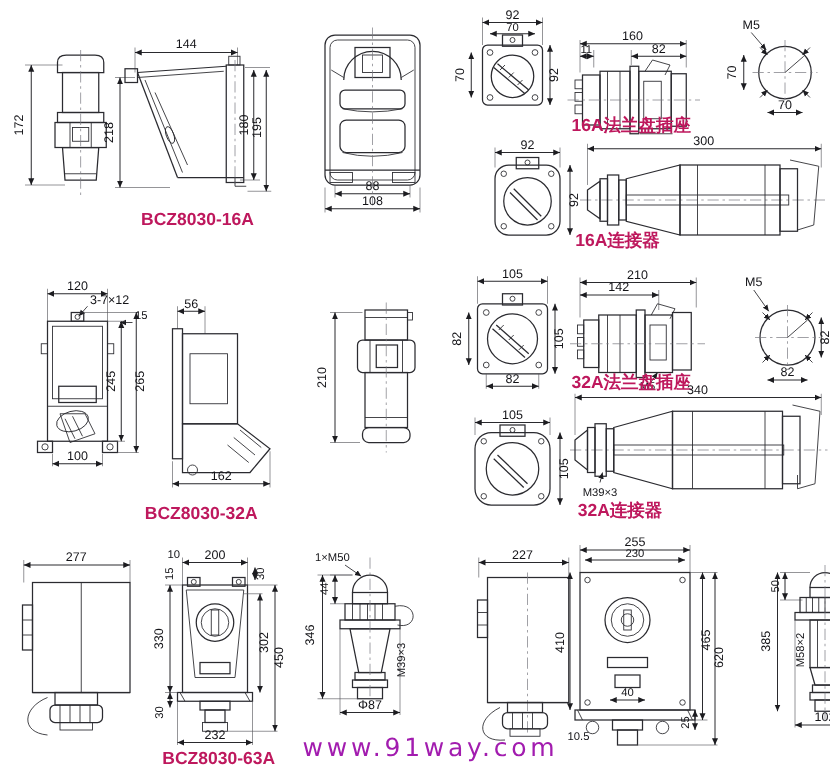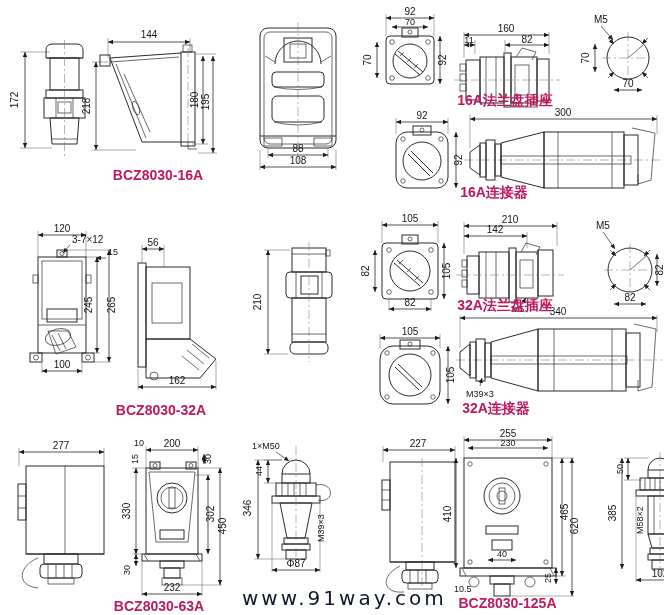--- a/index.html
+++ b/index.html
@@ -10,21 +10,21 @@
   .o{fill:none;stroke:#2b2b30;stroke-width:1;}
   .o2{fill:none;stroke:#2b2b30;stroke-width:.7;}
   .dim{fill:none;stroke:#1c1c20;stroke-width:.75;}
   .ext{fill:none;stroke:#55555a;stroke-width:.5;}
   .cl{fill:none;stroke:#76767e;stroke-width:.55;stroke-dasharray:9 3 2 3;}
   text{font:10px "Liberation Sans",sans-serif;fill:#141418;}
   text.s{font-size:9px;}
   .tm{text-anchor:middle;}
   .cap{position:absolute;font:700 14px "Liberation Sans",sans-serif;color:#be185d;
        text-align:center;white-space:nowrap;}
-  .wm{position:absolute;font:400 20px "DejaVu Sans",sans-serif;color:#0f172a;
+  .wm{position:absolute;font:400 20px "DejaVu Sans",sans-serif;color:#a21caf;
       letter-spacing:3px;white-space:nowrap;}
 </style>
 </head>
 <body>
 
 <div class="canvas">
 
   <svg width="0" height="0" style="position:absolute">
     <defs>
       <marker id="arr" viewBox="0 0 10 10" refX="9" refY="5" markerWidth="8" markerHeight="8" orient="auto-start-reverse">
@@ -543,21 +543,21 @@
       <text class="tm s" transform="rotate(-90 30 21)" x="30" y="21">15</text>
       <text class="tm s" transform="rotate(-90 103 21)" x="103" y="21">30</text>
       <text class="tm" transform="rotate(-90 22 73)" x="22" y="73">330</text>
       <text class="tm s" transform="rotate(-90 22 132)" x="22" y="132">30</text>
       <text class="tm" transform="rotate(-90 106 76)" x="106" y="76">302</text>
       <text class="tm" transform="rotate(-90 118 88)" x="118" y="88">450</text>
       <text class="tm" x="64" y="153">232</text>
     </svg>
   </div>
 
-  <div class="cap" style="left:109px;top:598px;width:100px">BCZ8030-63A</div>
+  <div class="cap" style="left:125px;top:598px;width:100px">BCZ8030-63A</div>
 
   <div class="fig" style="left:232px;top:438px">
     <svg width="118" height="155">
       <g>
         <line class="o2" x1="44" y1="14" x2="57" y2="23" marker-end="url(#arr)"></line>
         <line class="ext" x1="50" y1="22" x2="32" y2="22"></line>
         <line class="ext" x1="44" y1="45" x2="32" y2="45"></line>
         <line class="dim" x1="36" y1="22" x2="36" y2="45" marker-start="url(#arr)" marker-end="url(#arr)"></line>
         <path class="o" d="M50,36 A14,14 0 0 1 78,36"></path>
         <rect class="o" x="50" y="36" width="28" height="9"></rect>
@@ -688,17 +688,16 @@
         <line class="ext" x1="72" y1="60" x2="72" y2="146"></line>
         <line class="dim" x1="24" y1="144" x2="72" y2="144" marker-start="url(#arr)" marker-end="url(#arr)"></line>
       </g>
       <text class="tm s" transform="rotate(-90 11 33)" x="11" y="33">50</text>
       <text class="tm" transform="rotate(-90 4 77)" x="4" y="77">385</text>
       <text class="tm s" transform="rotate(-90 31 84)" x="31" y="84">M58×2</text>
       <text class="tm" x="48" y="141">102</text>
     </svg>
   </div>
 
-  <div class="cap" style="left:445px;top:595px;width:125px">BCZ8030-125A</div>
 
   <div class="wm" style="left:242px;top:586px">www.91way.com</div>
 
 </div>
 
 </body></html>

